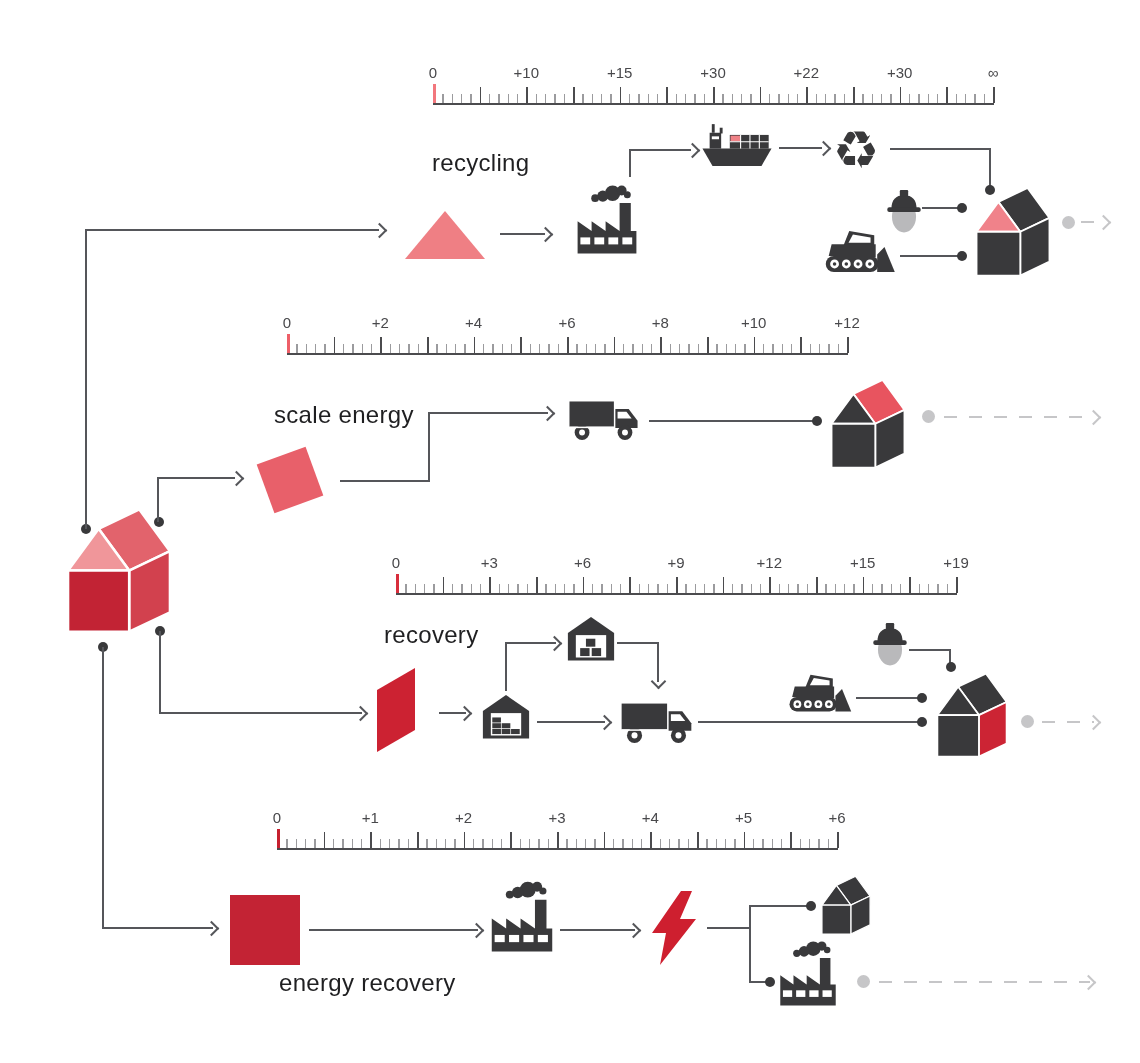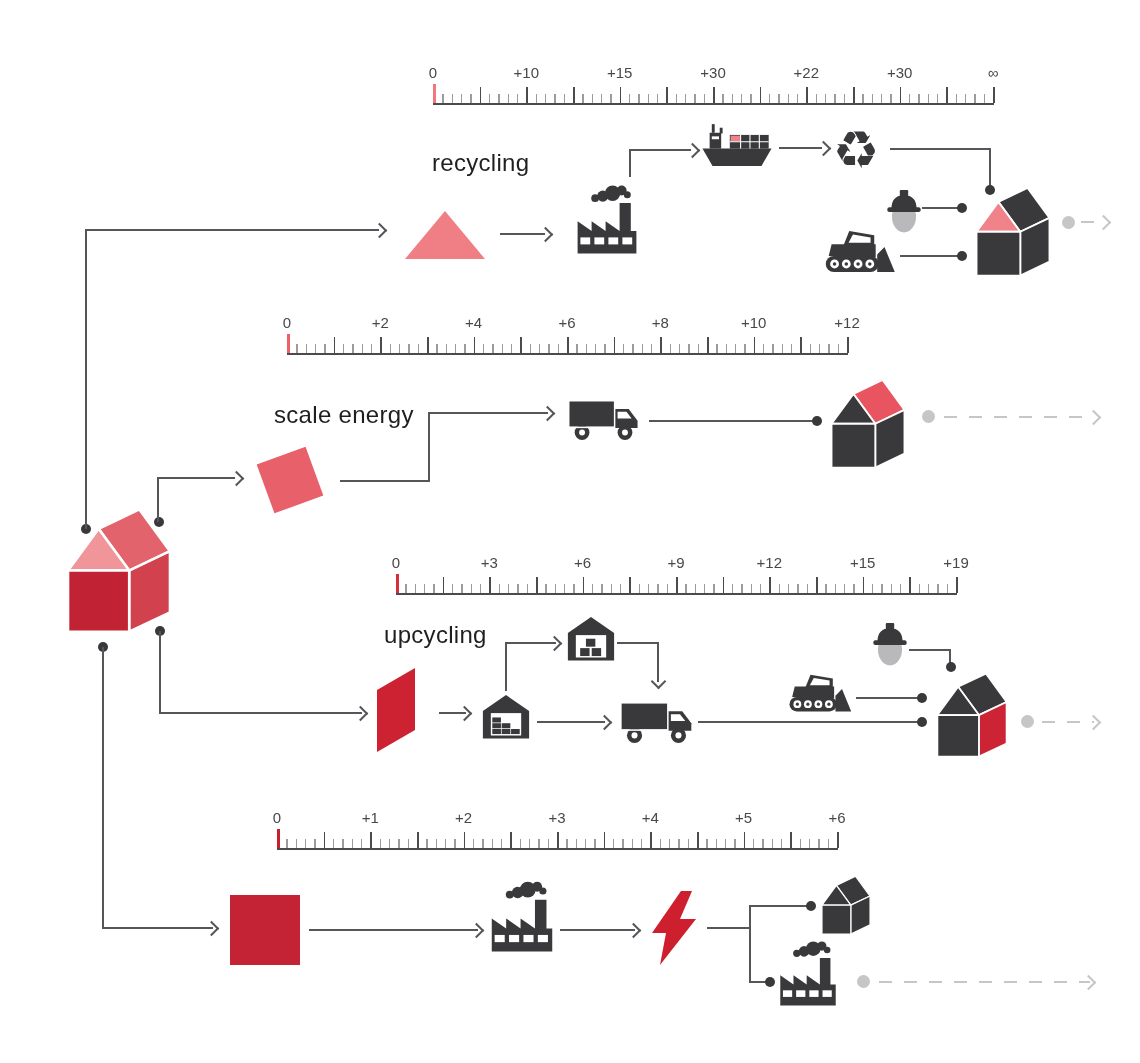--- a/index.html
+++ b/index.html
@@ -317,21 +317,22 @@
       <div class="tick" style="left: 522.667px;"></div>
       <div class="tick" style="left: 532px;"></div>
       <div class="tick" style="left: 541.333px;"></div>
       <div class="tick" style="left: 550.667px;"></div>
       <div class="tick tall" style="left: 560px;"></div>
       <div class="ruler-base"></div>
     </div>
 
   <div class="row-label" style="left:432px;top:149px">recycling</div>
   <div class="row-label" style="left:274px;top:401px">scale energy</div>
-  <div class="row-label" style="left:384px;top:621px">upcycling</div>
+  <div class="row-label" style="left:384px;top:621px">recovery</div>
+  <div class="row-label" style="left:279px;top:969px">energy recovery</div>
 
   <svg class="abs" style="left:66px;top:498px" width="106" height="136" viewBox="0 0 104 133">
     <polygon class="house-poly" points="32,30 72,11 102,52 62,71" fill="#e2636c"></polygon>
     <polygon class="house-poly" points="62,71 102,52 102,112 62,131" fill="#d2414e"></polygon>
     <polygon class="house-poly" points="2,71 62,71 32,30" fill="#f0969a"></polygon>
     <polygon class="house-poly" points="2,71 62,71 62,131 2,131" fill="#c22334"></polygon>
   </svg>
   <div class="dot" style="left:81px;top:524px"></div>
   <div class="dot" style="left:154px;top:517px"></div>
   <div class="dot" style="left:98px;top:642px"></div>

